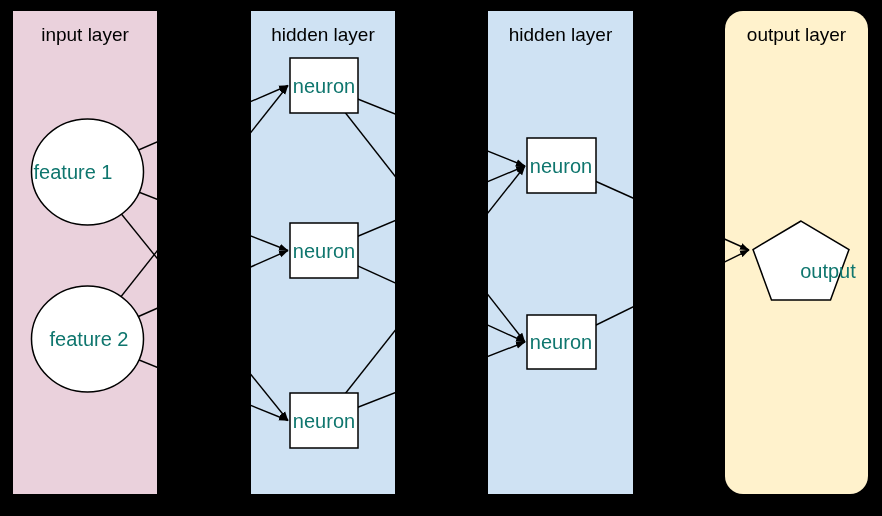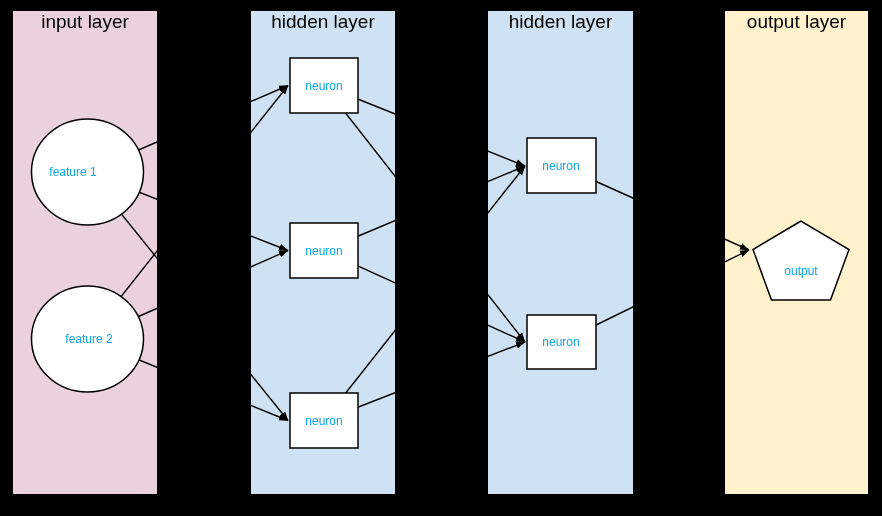--- a/index.html
+++ b/index.html
@@ -6,49 +6,49 @@
   .canvas{
     position:relative;width:882px;height:516px;background:#000;
     font-family:"Liberation Sans",sans-serif;overflow:hidden;
   }
   .panel{position:absolute;top:11px;height:483px;}
   .panel-input {left:13px;width:144px;}
   .panel-hidden1{left:251px;width:144px;}
   .panel-hidden2{left:488px;width:145px;}
   .panel-output{left:725px;width:143px;}
   .panel-title{
-    text-align:center;padding-top:0;font-size:19px;line-height:22px;color:#000;
+    text-align:center;padding-top:13px;font-size:19px;line-height:22px;color:#000;
   }
   svg.overlay{position:absolute;left:0;top:0;}
   svg.overlay line{stroke:#000;stroke-width:1.4;}
   svg.overlay .shape{stroke:#000;stroke-width:1.5;}
   svg.overlay marker path{fill:#000;stroke:none;}
   .nlabel{
     position:absolute;transform:translate(-50%,-50%);
-    font-size:12px;color:#0ea5e9;white-space:nowrap;
+    font-size:20px;color:#0f766e;white-space:nowrap;
   }
 </style>
 </head>
 <body>
 
 <div class="canvas">
 
   <div class="panel panel-input" style="background-color: rgb(234, 209, 220);">
     <div class="panel-title">input layer</div>
   </div>
 
   <div class="panel panel-hidden1" style="background-color: rgb(207, 226, 243);">
     <div class="panel-title">hidden layer</div>
   </div>
 
   <div class="panel panel-hidden2" style="background-color: rgb(207, 226, 243);">
     <div class="panel-title">hidden layer</div>
   </div>
 
-  <div class="panel panel-output" style="background-color: rgb(255, 242, 204);">
+  <div class="panel panel-output" style="background-color: rgb(255, 242, 204); border-radius: 18px;">
     <div class="panel-title">output layer</div>
   </div>
 
   <svg class="overlay" width="882" height="516" viewBox="0 0 882 516">
     <defs>
       <marker id="arrow" viewBox="0 0 10 8" refX="9" refY="4" markerWidth="10" markerHeight="8" orient="auto" markerUnits="userSpaceOnUse">
         <path d="M0,0.5 L9.5,4 L0,7.5 Z"></path>
       </marker>
     </defs>
 
@@ -89,14 +89,14 @@
   <div class="nlabel" style="left:73px;top:172px">feature 1</div>
   <div class="nlabel" style="left:89px;top:339px">feature 2</div>
 
   <div class="nlabel" style="left:324px;top:86px">neuron</div>
   <div class="nlabel" style="left:324px;top:251px">neuron</div>
   <div class="nlabel" style="left:324px;top:421px">neuron</div>
 
   <div class="nlabel" style="left:561px;top:166px">neuron</div>
   <div class="nlabel" style="left:561px;top:342px">neuron</div>
 
-  <div class="nlabel" style="left:801px;top:271px">output</div>
+  <div class="nlabel" style="left:828px;top:271px">output</div>
 </div>
 
 </body></html>

